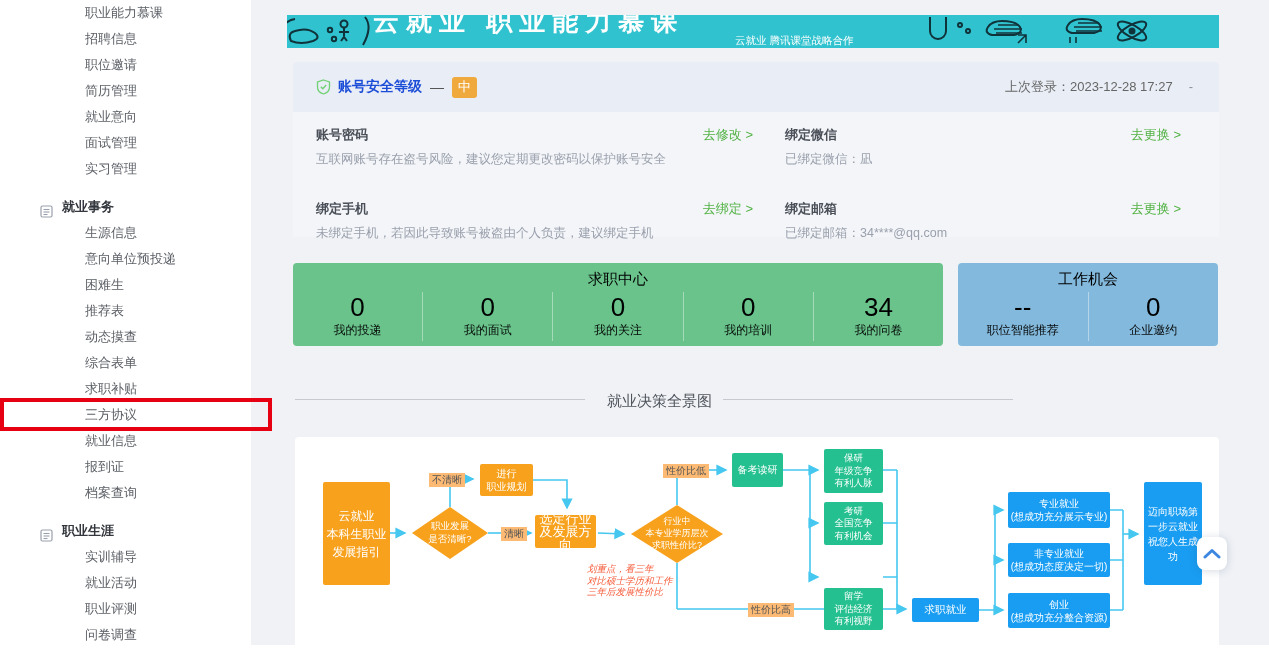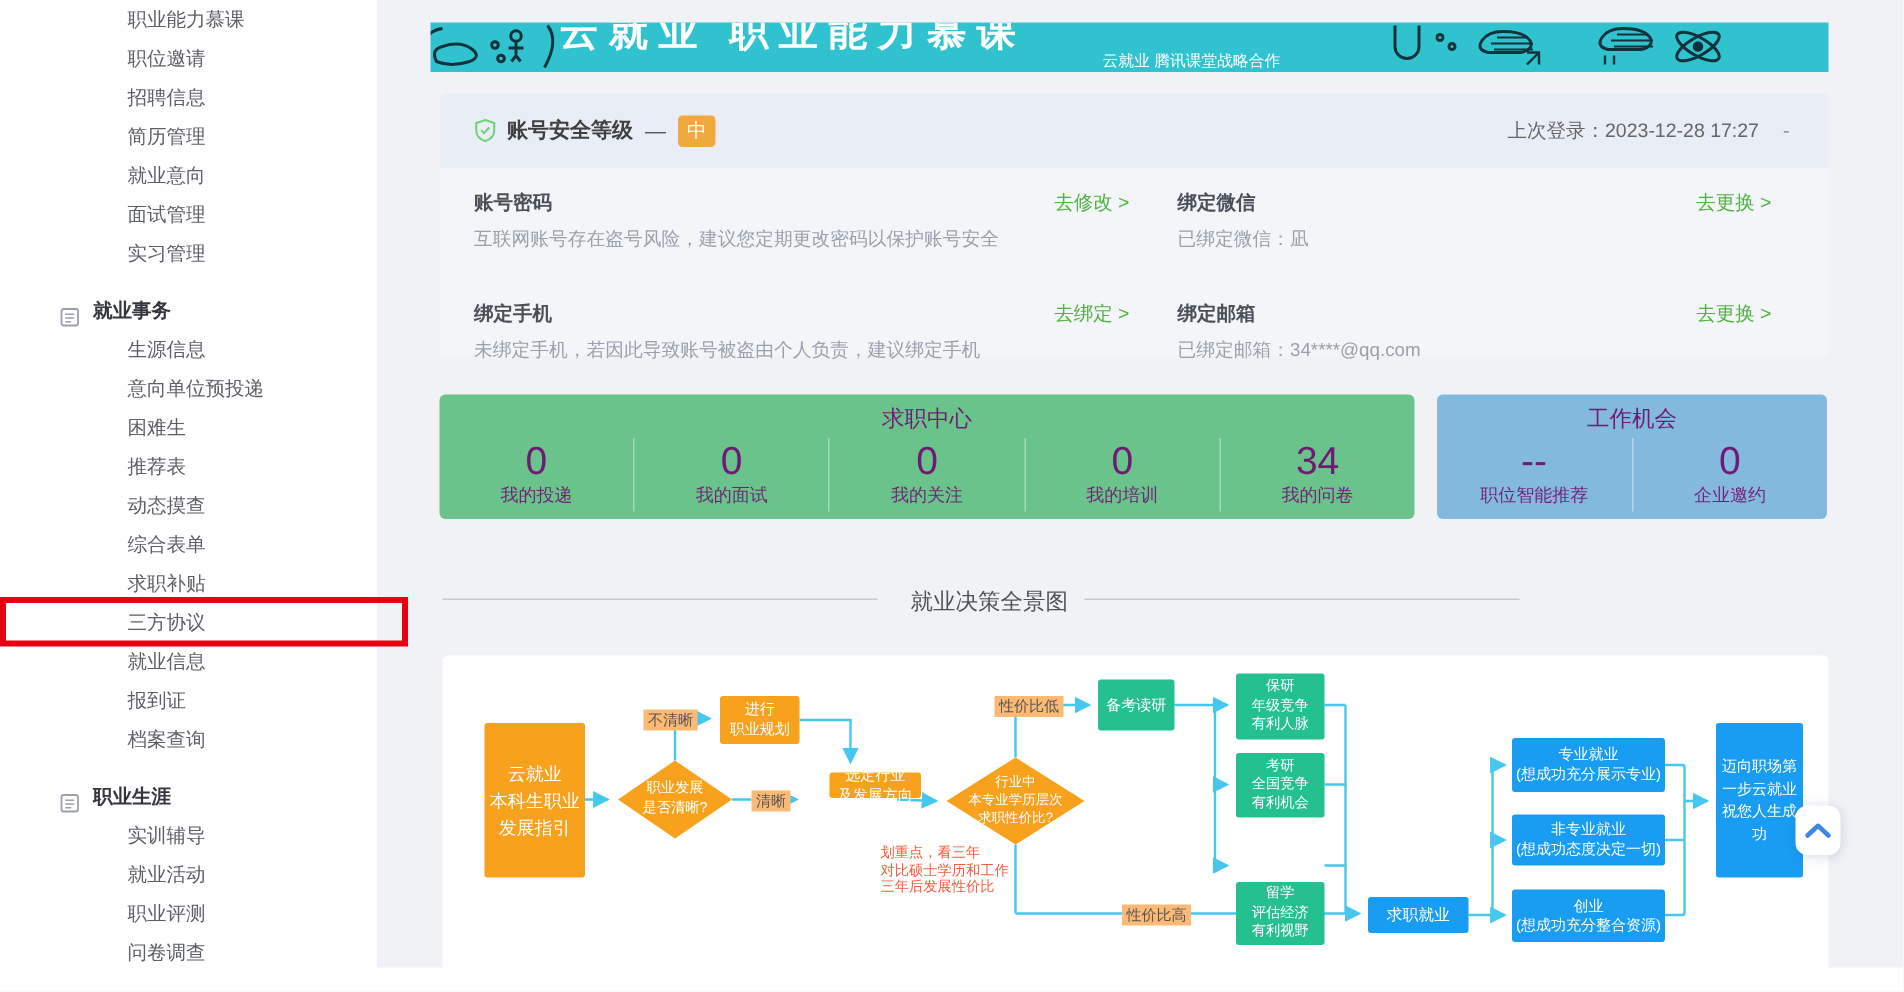--- a/index.html
+++ b/index.html
@@ -20,32 +20,32 @@
   
   .banner { position:absolute; left:287px; top:15px; width:932px; height:33px; background:#30c3cf; overflow:hidden; z-index:2;text-align:center; }
   .banner-title { position:absolute; left:86px; top:-11px; font-size:26px; font-weight:bold; color:#fff; letter-spacing:7px; white-space:nowrap; }
   .banner-sub { position:absolute; left:448px; top:19px; font-size:10.5px; color:#fff; white-space:nowrap; }
   .doodle { position:absolute; top:0; height:33px; }
   .doodle svg { display:block; }
   
   .sec-card { position:absolute; left:293px; top:62px; width:926px; height:175px; z-index:2; }
   .sec-head { height:50px; background:#e9edf6; border-radius:4px 4px 0 0; display:flex; align-items:center; padding:0 26px 0 23px; }
   .sec-head .shield { width:15px; height:16px; margin-right:7px; }
-  .sec-title { font-size:14px; font-weight:bold; color:#404040; }
+  .sec-title { font-size:14px; font-weight:bold; color:#1d4ed8; }
   .sec-dash { margin:0 8px; color:#555; font-size:14px; }
   .sec-badge { background:#efa93d; color:#fff; font-size:13px; padding:1px 6px 2px; border-radius:3px; }
   .sec-login { margin-left:auto; font-size:13px; color:#666; }
   .sec-login .suffix { margin-left:16px; color:#8b8f97; }
   .sec-body { height:125px; background:#f3f5f9; padding:14px 26px 0 23px; display:grid; grid-template-columns:437px 396px; column-gap:44px; row-gap:16px;gap:32px; }
   .sec-row-head { display:flex; align-items:center; }
   .sec-row-title { font-size:13px; font-weight:bold; color:#4a4f58; }
   .sec-link { margin-left:auto; font-size:13px; color:#52b243; cursor:pointer; }
   .sec-desc { margin-top:7px; font-size:12.5px; color:#9aa0ac; }
   
-  .stat-card { position:absolute; top:263px; height:83px; border-radius:4px; color:#701a75; z-index:2; }
+  .stat-card { position:absolute; top:263px; height:83px; border-radius:4px; color:#000000; z-index:2; }
   .jobcenter { left:293px; width:650px; background:#69c38b; }
   .workopp { left:958px; width:260px; background:#83b9dc; }
   .stat-title { text-align:center; font-size:15px; padding-top:7px; }
   .stat-row { position:absolute; left:0; right:0; top:29px; bottom:5px; display:flex; }
   .stat-cell { flex:1; text-align:center; cursor:pointer; }
   .stat-cell + .stat-cell { border-left:1px solid rgba(255,255,255,0.4); }
   .stat-num { font-size:26px; line-height:30px; }
   .stat-label { font-size:12px; margin-top:0px; opacity:.95; }
   
   .pan-wrap { position:absolute; left:295px; top:392px; width:924px; height:16px; z-index:2; }
@@ -55,33 +55,33 @@
   .pan-title { position:absolute; left:312px; top:0; font-size:15px; color:#4e535b; }
   
   .flow-card { position:absolute; left:295px; top:437px; width:924px; height:224px; background:#fff; border-radius:4px; z-index:2; }
   .flow-card svg.wires { position:absolute; left:0; top:0; }
   .node { position:absolute; display:flex; align-items:center; justify-content:center; text-align:center; color:#fff; white-space:pre-line; border-radius:2px; cursor:default; }
   .node.orange { background:#f7a11d; }
   .node.green { background:#25c08f; }
   .node.blue { background:#189df2; }
   .dlabel { position:absolute; color:#fff; text-align:center; white-space:pre-line; }
   .flabel { position:absolute; font-size:10px; color:#555; background:#fdba74; padding:0 3px; white-space:nowrap; }
-  .fnote { position:absolute; left:292px; top:126px; width:112px; font-size:9.5px; line-height:11.5px; color:#f65c3a; white-space:pre-line; }
+  .fnote { position:absolute; left:292px; top:126px; width:112px; font-size:9.5px; line-height:11.5px; color:#f65c3a; white-space:pre-line;font-style:italic; }
   
   .backtop { position:absolute; left:1197px; top:537px; width:30px; height:33px; background:#fff; border-radius:8px; box-shadow:0 1px 8px rgba(60,80,120,.22); display:flex; align-items:center; justify-content:center; cursor:pointer; z-index:20; }
 </style>
 </head>
 <body>
 
 <div class="main-bg"></div>
 
 <nav class="sidebar">
   <div class="side-item"><span>职业能力慕课</span></div>
+  <div class="side-item"><span>招聘信息</span></div>
   <div class="side-item"><span>职位邀请</span></div>
-  <div class="side-item"><span>招聘信息</span></div>
   <div class="side-item"><span>简历管理</span></div>
   <div class="side-item"><span>就业意向</span></div>
   <div class="side-item"><span>面试管理</span></div>
   <div class="side-item"><span>实习管理</span></div>
 
   <div class="side-header">
     <span class="sec-icon">
       <svg width="13" height="13" viewBox="0 0 13 13">
           <rect x="1" y="1" width="11" height="11" rx="1.5" fill="none" stroke="#9aa0ab" stroke-width="1.2"></rect>
           <line x1="3.5" y1="4.5" x2="9.5" y2="4.5" stroke="#9aa0ab" stroke-width="1.1"></line>
@@ -285,21 +285,21 @@
     <polygon points="336,97 382,68 428,97 382,126" fill="#f7a11d"></polygon>
   </svg>
 
   <div class="node orange" style="left:28px;top:45px;width:67px;height:103px;font-size:12px;line-height:18px;">云就业
 本科生职业
 发展指引</div>
   <div class="dlabel" style="left:120px;top:82px;width:70px;font-size:9.5px;line-height:13px;">职业发展
 是否清晰?</div>
   <div class="node orange" style="left:185px;top:27px;width:53px;height:32px;font-size:10px;line-height:13px;">进行
 职业规划</div>
-  <div class="node orange" style="left:258px;top:78px;width:61px;height:17px;font-size:10px;line-height:13px;">选定行业
+  <div class="node orange" style="left:240px;top:78px;width:61px;height:33px;font-size:13px;line-height:13px;">选定行业
 及发展方向</div>
   <div class="dlabel" style="left:337px;top:78px;width:90px;font-size:9px;line-height:12px;">行业中
 本专业学历层次
 求职性价比?</div>
   <div class="node green" style="left:437px;top:16px;width:51px;height:34px;font-size:10px;">备考读研</div>
   <div class="node green" style="left:529px;top:12px;width:59px;height:44px;font-size:9.5px;line-height:12.5px;">保研
 年级竞争
 有利人脉</div>
   <div class="node green" style="left:529px;top:65px;width:59px;height:43px;font-size:9.5px;line-height:12.5px;">考研
 全国竞争

